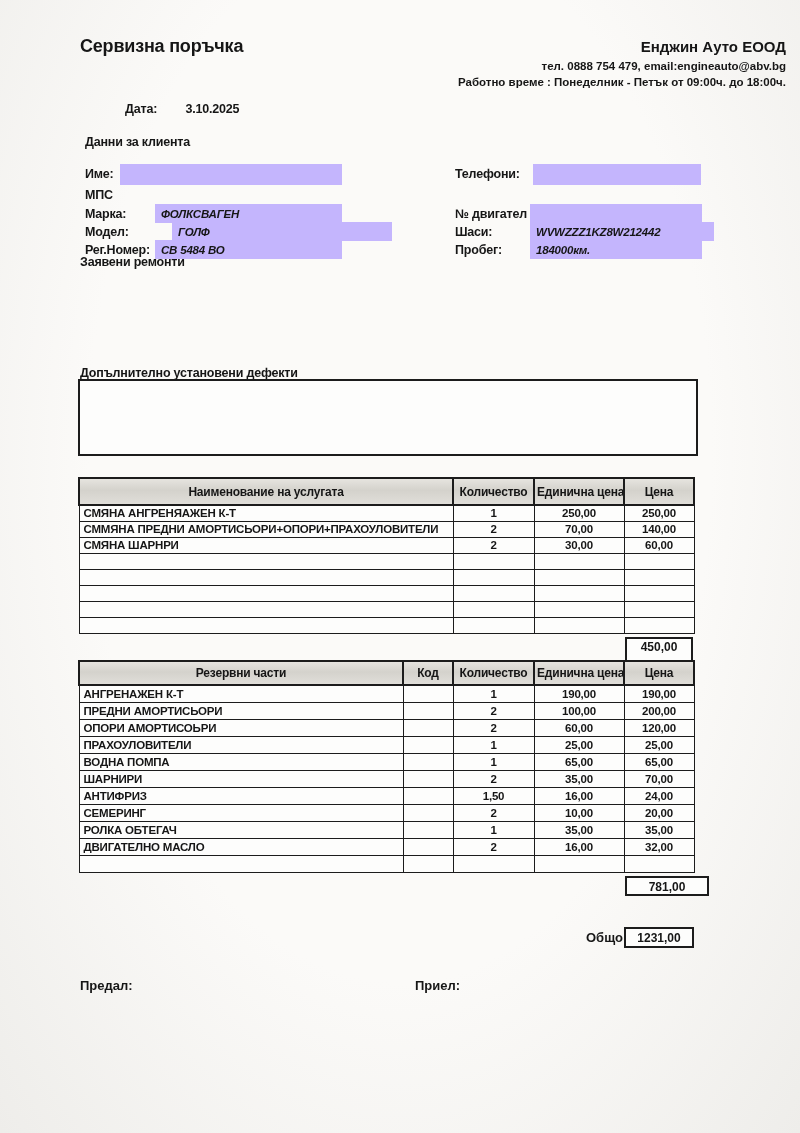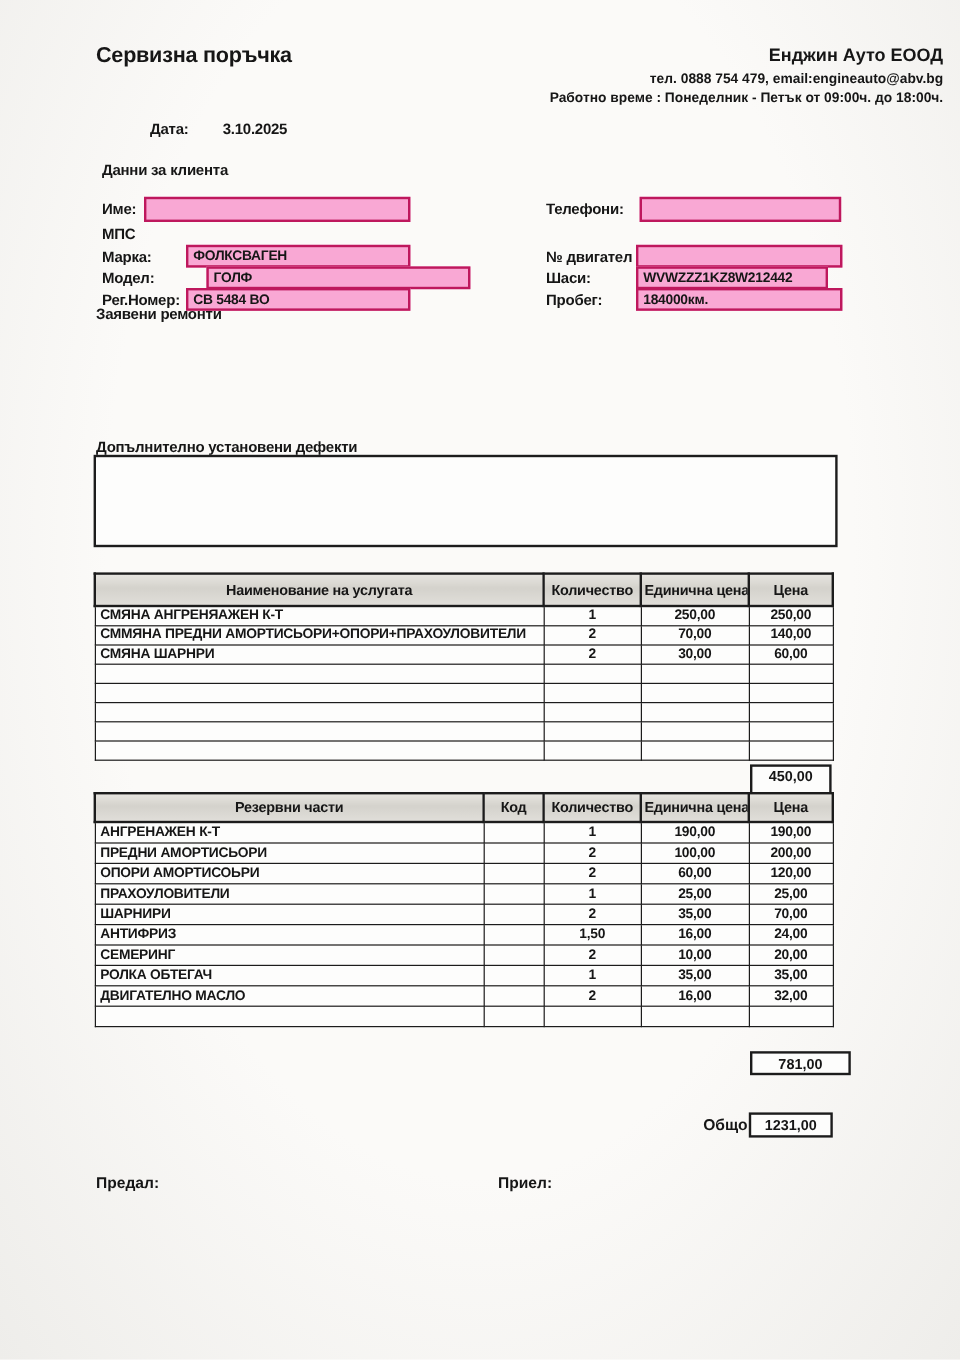--- a/index.html
+++ b/index.html
@@ -10,21 +10,21 @@
     background:radial-gradient(ellipse at 50% 40%, #fbfaf8 55%, #eeedea 100%);
     position:relative;overflow:hidden;
   }
   .page{position:absolute;inset:0;}
   .abs{position:absolute;}
   .lbl{font-weight:700;font-size:12.5px;letter-spacing:-0.2px;white-space:nowrap;}
   .title{font-weight:700;font-size:18px;letter-spacing:-0.2px;}
   .company-block{text-align:right;line-height:1.45;}
   .company-name{font-weight:700;font-size:15px;}
   .company-line{font-weight:700;font-size:11.5px;}
-  .box{border:2px solid #be185d;background:#f9a8d4;box-sizing:border-box;}
+  .box{border:2px solid #c4b5fd;background:#c4b5fd;box-sizing:border-box;font-style:italic;}
   .boxval{font-weight:700;font-size:11.5px;padding:2px 4px;display:block;letter-spacing:-0.2px;white-space:nowrap;overflow:hidden;}
   .bigbox{border:2px solid #1c1c1c;background:#fdfdfc;box-sizing:border-box;}
   .bigbox .boxval{padding:3px 5px;}
   table{border-collapse:collapse;table-layout:fixed;width:615px;}
   table, th, td{border:1.6px solid #1c1c1c;}
   th{
     background:linear-gradient(180deg,#e6e4df 0%,#d4d2cc 45%,#e0ded9 100%);
     border:2.2px solid #1c1c1c;
     font-size:12px;font-weight:700;letter-spacing:-0.2px;
     padding:1px 2px;white-space:nowrap;overflow:hidden;
@@ -81,21 +81,21 @@
   <div class="abs lbl" style="left:455px;top:207px;">№ двигател</div>
   <div class="abs box" style="left:530px;top:204px;width:172px;height:19px;">
     <span class="boxval"></span>
   </div>
 
   <div class="abs lbl" style="left:85px;top:225px;">Модел:</div>
   <div class="abs box" style="left:172px;top:222px;width:220px;height:19px;">
     <span class="boxval">ГОЛФ</span>
   </div>
   <div class="abs lbl" style="left:455px;top:225px;">Шаси:</div>
-  <div class="abs box" style="left:530px;top:222px;width:160px;height:19px;">
+  <div class="abs box" style="left:530px;top:222px;width:184px;height:19px;">
     <span class="boxval">WVWZZZ1KZ8W212442</span>
   </div>
 
   <div class="abs lbl" style="left:85px;top:243px;">Рег.Номер:</div>
   <div class="abs box" style="left:155px;top:240px;width:187px;height:19px;">
     <span class="boxval">СВ 5484 ВО</span>
   </div>
   <div class="abs lbl" style="left:455px;top:243px;">Пробег:</div>
   <div class="abs box" style="left:530px;top:240px;width:172px;height:19px;">
     <span class="boxval">184000км.</span>
@@ -216,20 +216,27 @@
           <td class="num">120,00</td>
         </tr>
       <tr>
           <td>ПРАХОУЛОВИТЕЛИ</td>
           <td class="num"></td>
           <td class="num">1</td>
           <td class="num">25,00</td>
           <td class="num">25,00</td>
         </tr>
       <tr>
+          <td>ВОДНА ПОМПА</td>
+          <td class="num"></td>
+          <td class="num">1</td>
+          <td class="num">65,00</td>
+          <td class="num">65,00</td>
+        </tr>
+      <tr>
           <td>ШАРНИРИ</td>
           <td class="num"></td>
           <td class="num">2</td>
           <td class="num">35,00</td>
           <td class="num">70,00</td>
         </tr>
       <tr>
           <td>АНТИФРИЗ</td>
           <td class="num"></td>
           <td class="num">1,50</td>

